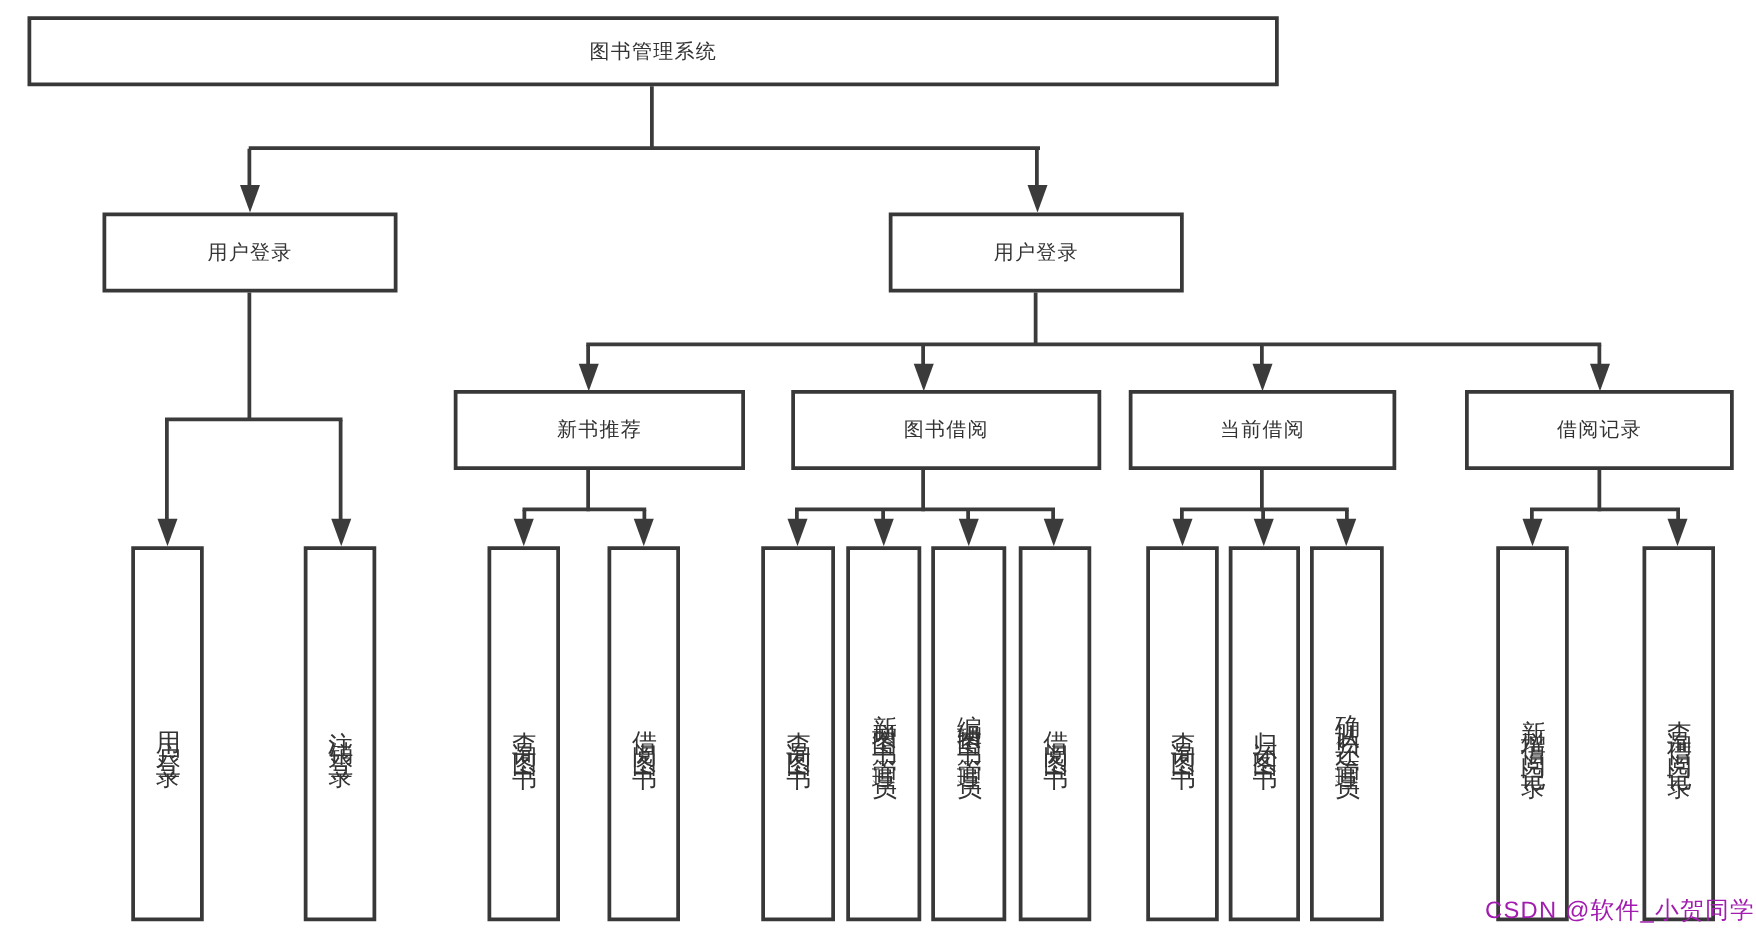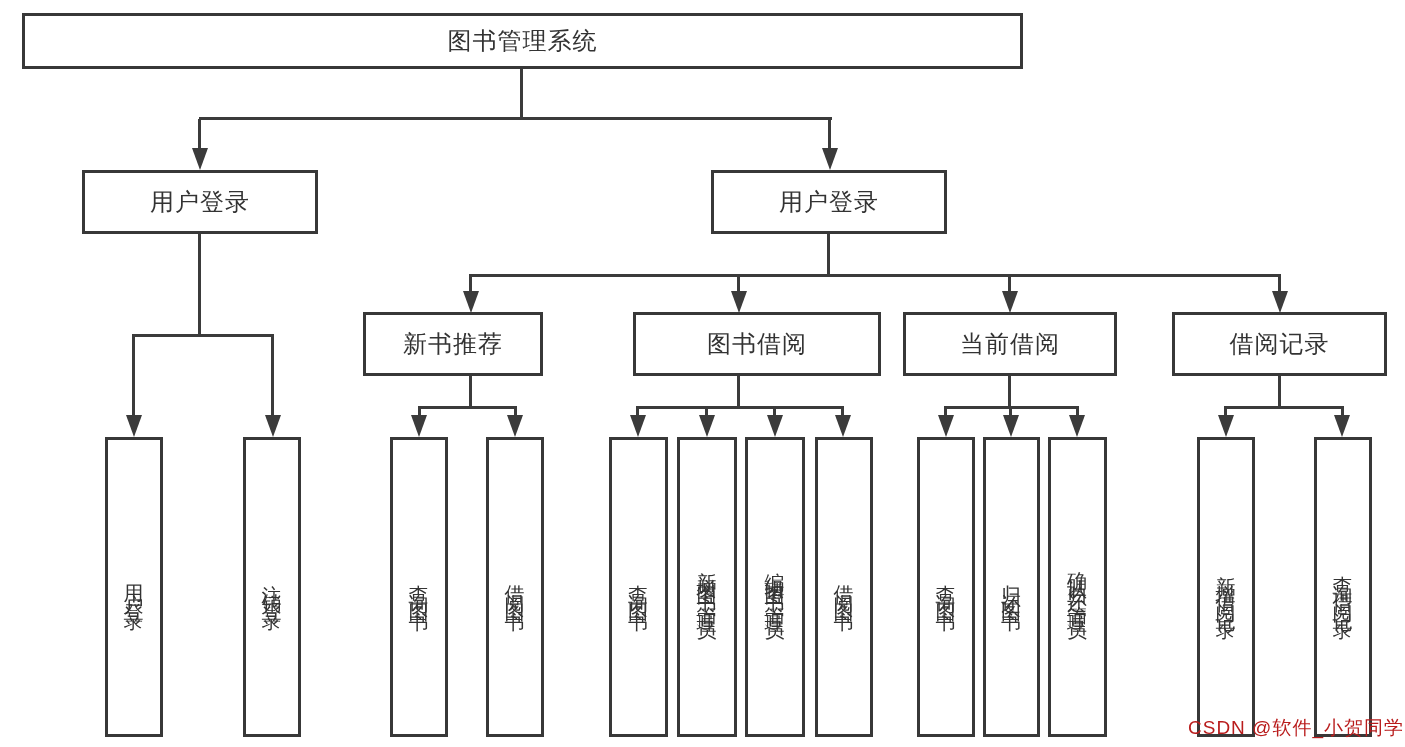--- a/index.html
+++ b/index.html
@@ -7,54 +7,54 @@
     position:relative;width:1405px;height:747px;background:#ffffff;
     font-family:"Liberation Sans","DejaVu Sans",sans-serif;
     color:#333333;overflow:hidden;
   }
   .box{
     position:absolute;box-sizing:border-box;background:#ffffff;
     border:3px solid #383838;
     display:flex;align-items:center;justify-content:center;
     z-index:2;
   }
-  .hlabel{font-size:24px;letter-spacing:1px;white-space:nowrap;}
+  .hlabel{font-size:16px;letter-spacing:1px;white-space:nowrap;}
   .leaf .vlabel{
     writing-mode:vertical-rl;text-orientation:mixed;
     font-size:20px;letter-spacing:9px;line-height:1;
     white-space:nowrap;
   }
   .ln{position:absolute;background:#3b3b3b;z-index:1;}
   .ah{
     position:absolute;width:0;height:0;z-index:1;
     border-left:8px solid transparent;border-right:8px solid transparent;
     border-top:22px solid #3b3b3b;
   }
   .watermark{
     position:absolute;left:1188px;top:715px;z-index:6;
-    font-size:19px;color:#b91c1c;white-space:nowrap;letter-spacing:1px;
+    font-size:19px;color:#a21caf;white-space:nowrap;letter-spacing:1px;
   }
 </style>
 </head>
 <body>
 
 <div class="canvas">
 
   <div class="box" style="left:22px;top:13px;width:1001px;height:56px">
     <span class="hlabel">图书管理系统</span>
   </div>
 
   <div class="box" style="left:82px;top:170px;width:236px;height:64px">
     <span class="hlabel">用户登录</span>
   </div>
   <div class="box" style="left:711px;top:170px;width:236px;height:64px">
     <span class="hlabel">用户登录</span>
   </div>
 
-  <div class="box" style="left:363px;top:312px;width:180px;height:64px">
+  <div class="box" style="left:363px;top:312px;width:233px;height:64px">
     <span class="hlabel">新书推荐</span>
   </div>
   <div class="box" style="left:633px;top:312px;width:248px;height:64px">
     <span class="hlabel">图书借阅</span>
   </div>
   <div class="box" style="left:1172px;top:312px;width:215px;height:64px">
     <span class="hlabel">借阅记录</span>
   </div>
   <div class="box" style="left:903px;top:312px;width:214px;height:64px">
     <span class="hlabel">当前借阅</span>

